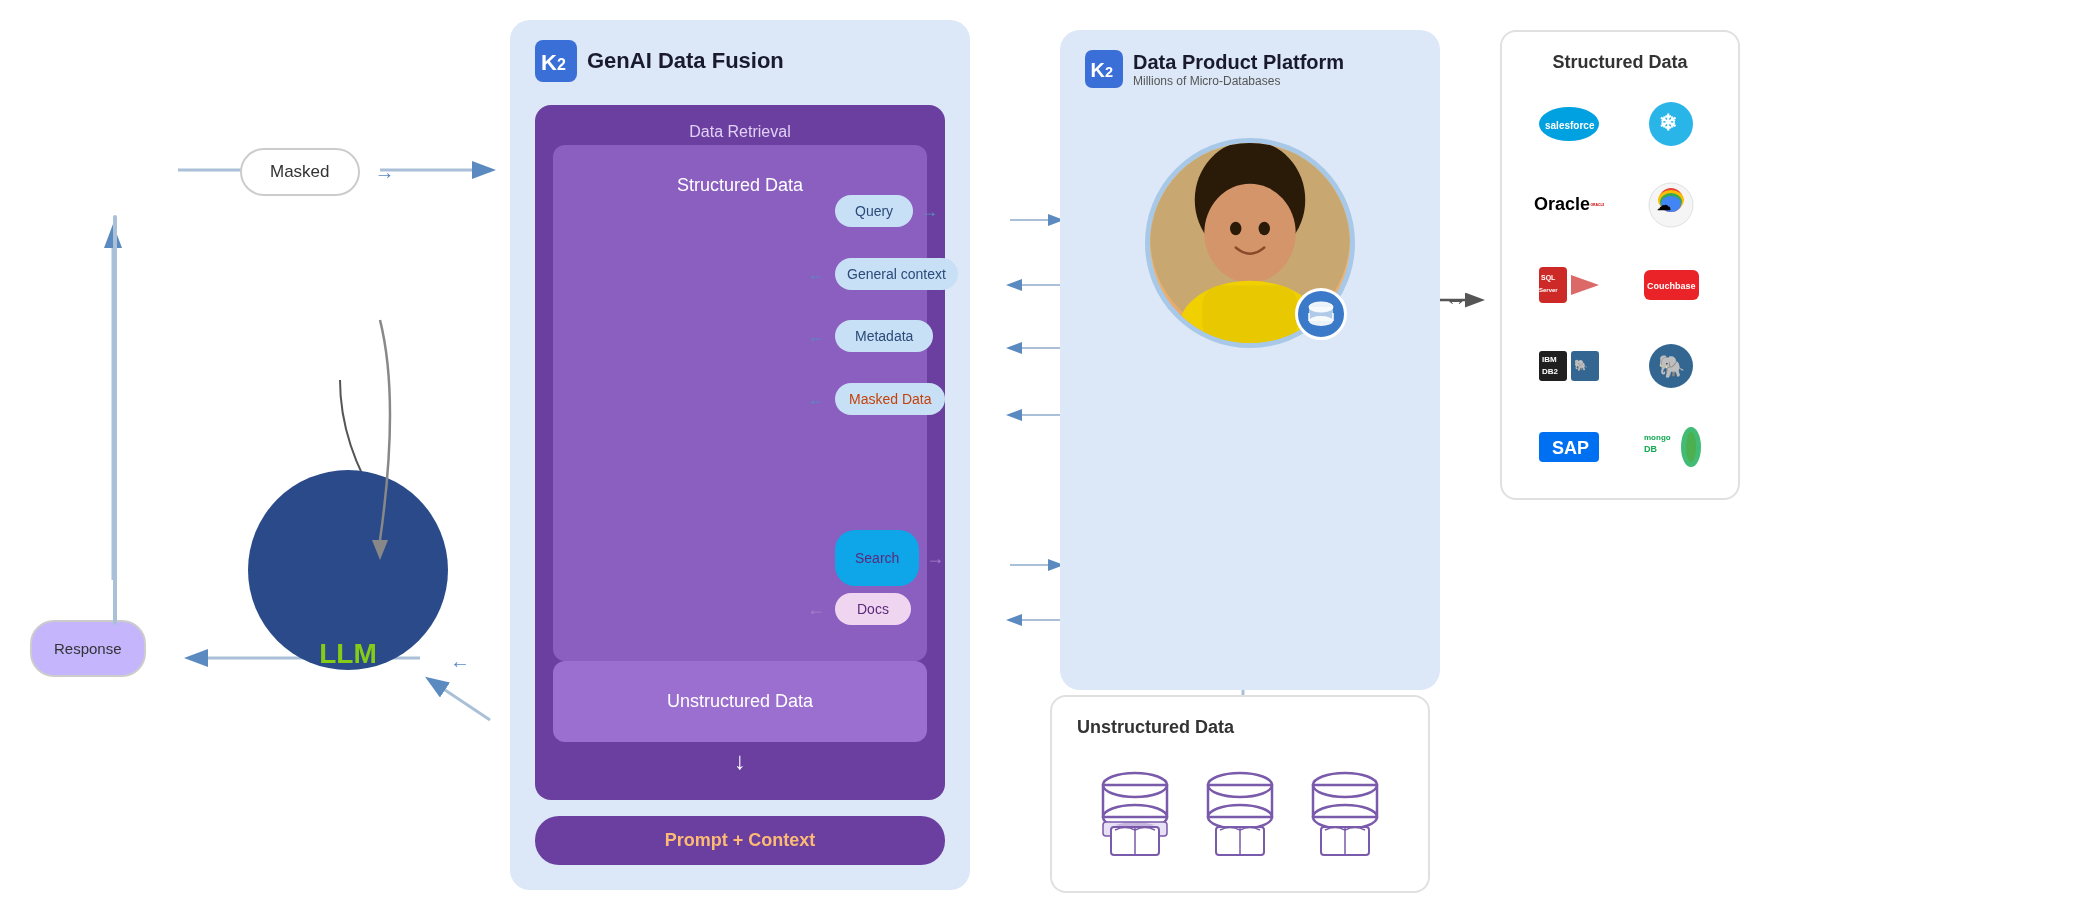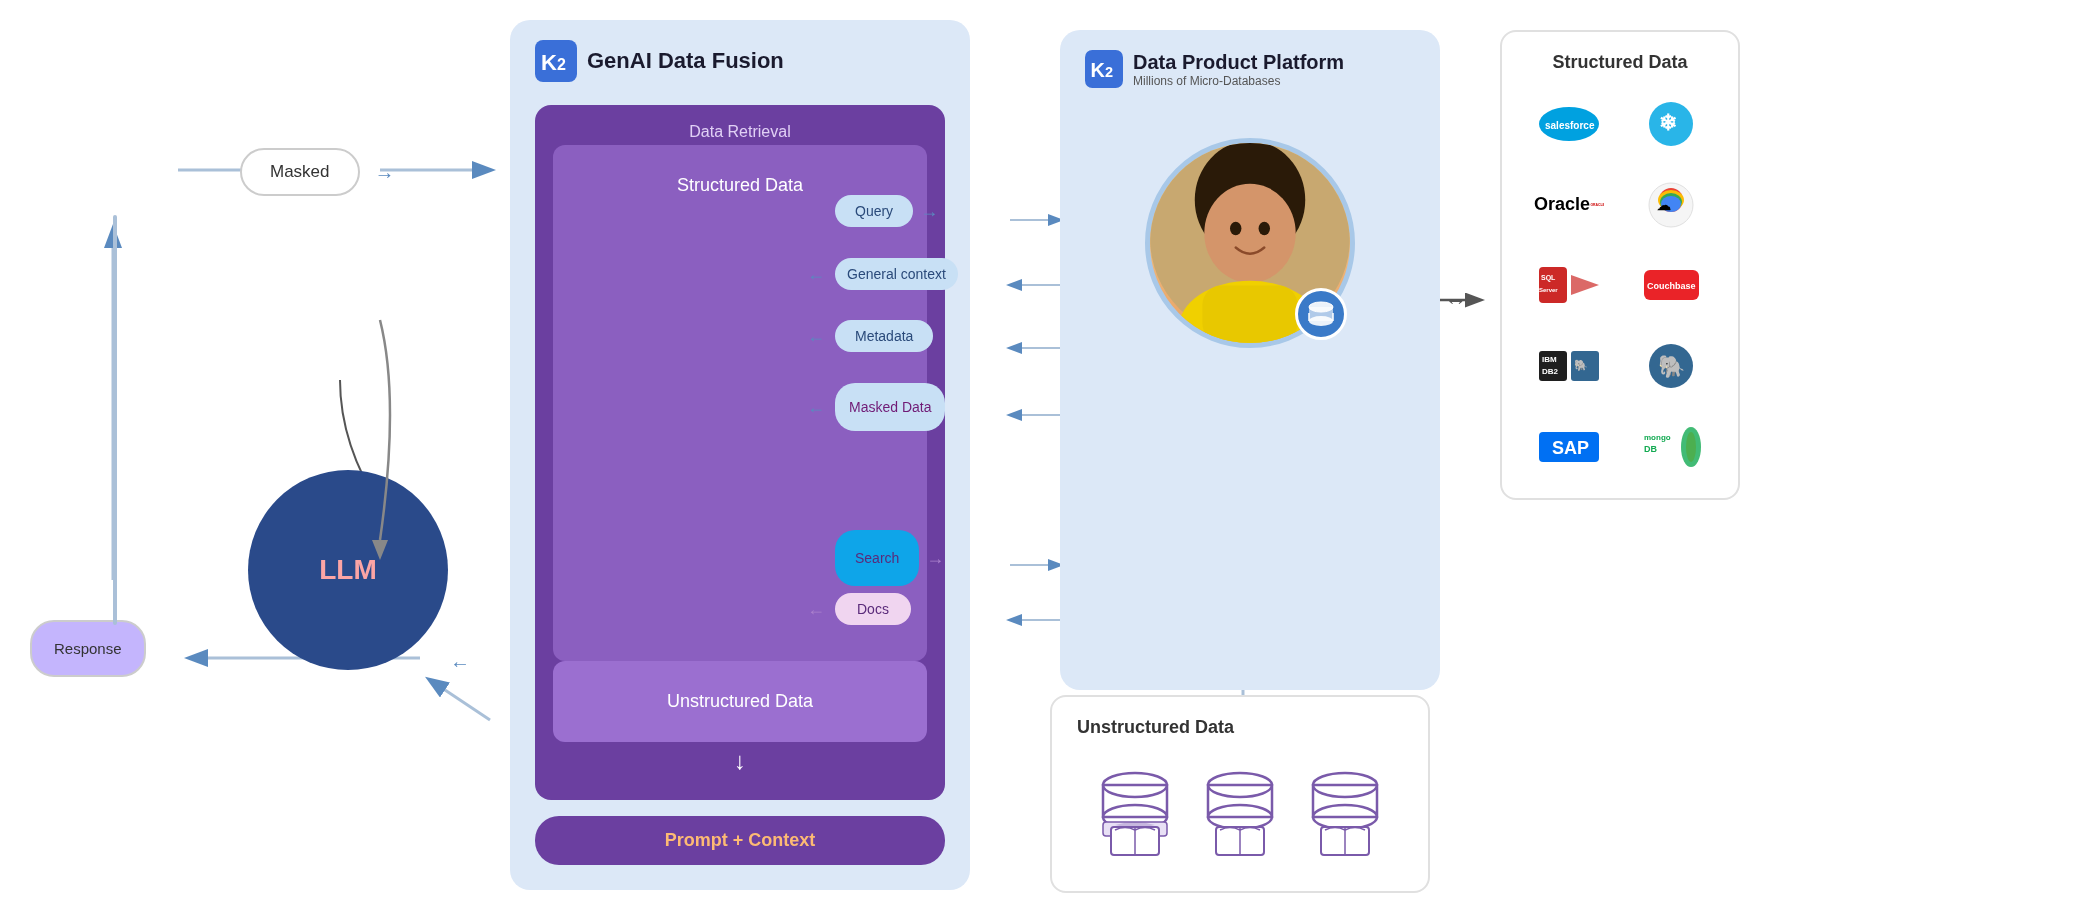--- a/index.html
+++ b/index.html
@@ -285,23 +285,23 @@
       pointer-events: none;
       overflow: visible;
     }
 
     .llm-circle {
       width: 200px;
       height: 200px;
       border-radius: 50%;
       background: #2a4a8a;
       display: flex;
-      align-items: center;
+      align-items: flex-end;
       justify-content: center;
-      color: #fca5a5;
+      color: #84cc16;
       font-size: 28px;
       font-weight: 600;
       position: absolute;
       left: 165px;
       top: 330px;
     }
 
     
     .k2-svg {
       display: inline-block;
@@ -419,21 +419,21 @@
 
   <div style="position:absolute; left:835px; top:320px;">
     <div style="position:absolute; left:-28px; top:50%; transform:translateY(-50%); color:#5a8abf; font-size:18px;">←</div>
     <div class="connector-pill" style="position:relative; background:#c8e0f5; border-radius:20px; padding:8px 20px; color:#2a4a7a;">
       <span>Metadata</span>
     </div>
   </div>
 
   <div style="position:absolute; left:835px; top:383px;">
     <div style="position:absolute; left:-28px; top:50%; transform:translateY(-50%); color:#5a8abf; font-size:18px;">←</div>
-    <div class="connector-pill" style="position:relative; background:#c8e0f5; border-radius:20px; padding:16px 14px; color:#701a75; white-space:nowrap;">
+    <div class="connector-pill" style="position:relative; background:#c8e0f5; border-radius:20px; padding:8px 14px; color:#c2410c; white-space:nowrap;">
       <span>Masked Data</span>
     </div>
   </div>
 
   <div style="position:absolute; left:835px; top:530px;">
     <div class="connector-pill" style="position:relative; background:#0ea5e9; border-radius:20px; padding:20px 20px; color:#5a2a7a;">
       <span>Search</span>
     </div>
     <div style="position:absolute; right:-25px; top:50%; transform:translateY(-50%); color:#aa80cc; font-size:18px;">→</div>
   </div>

